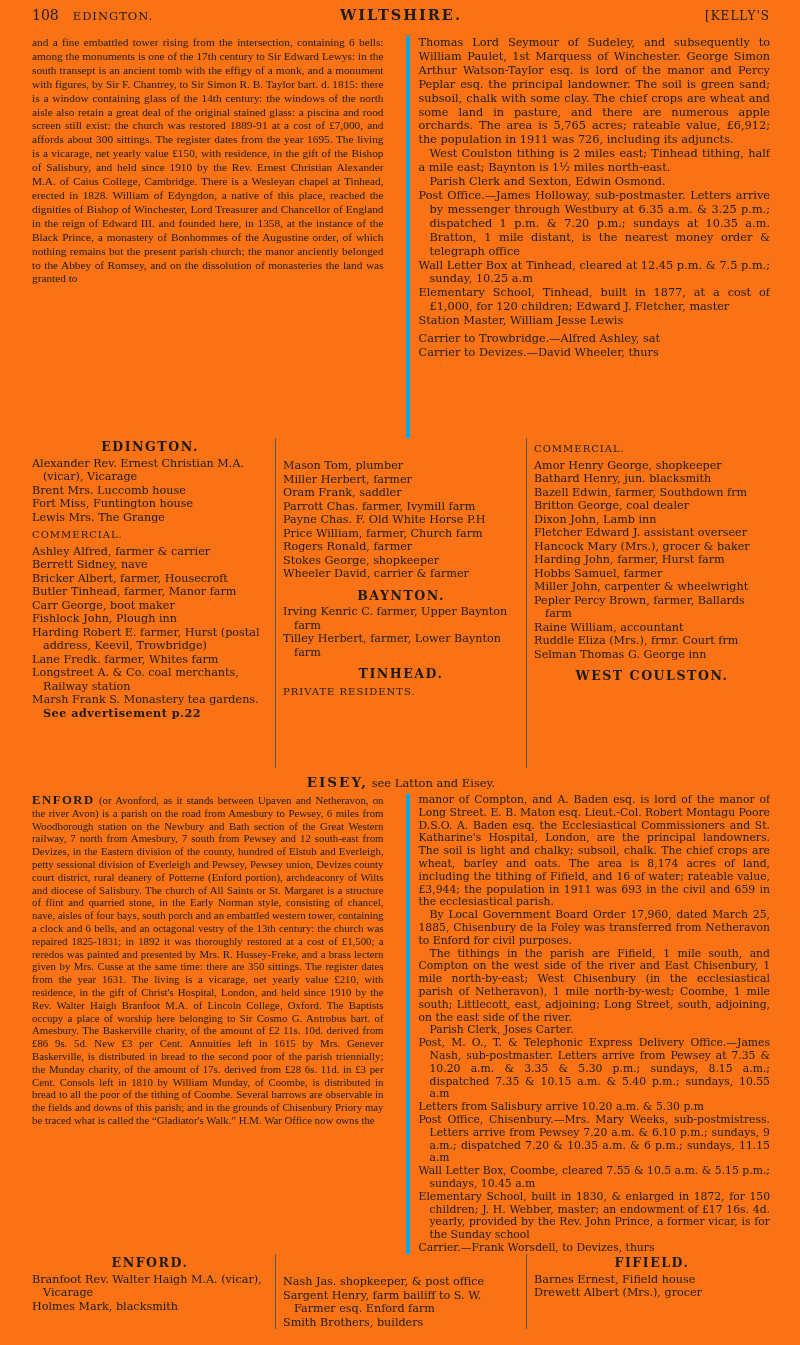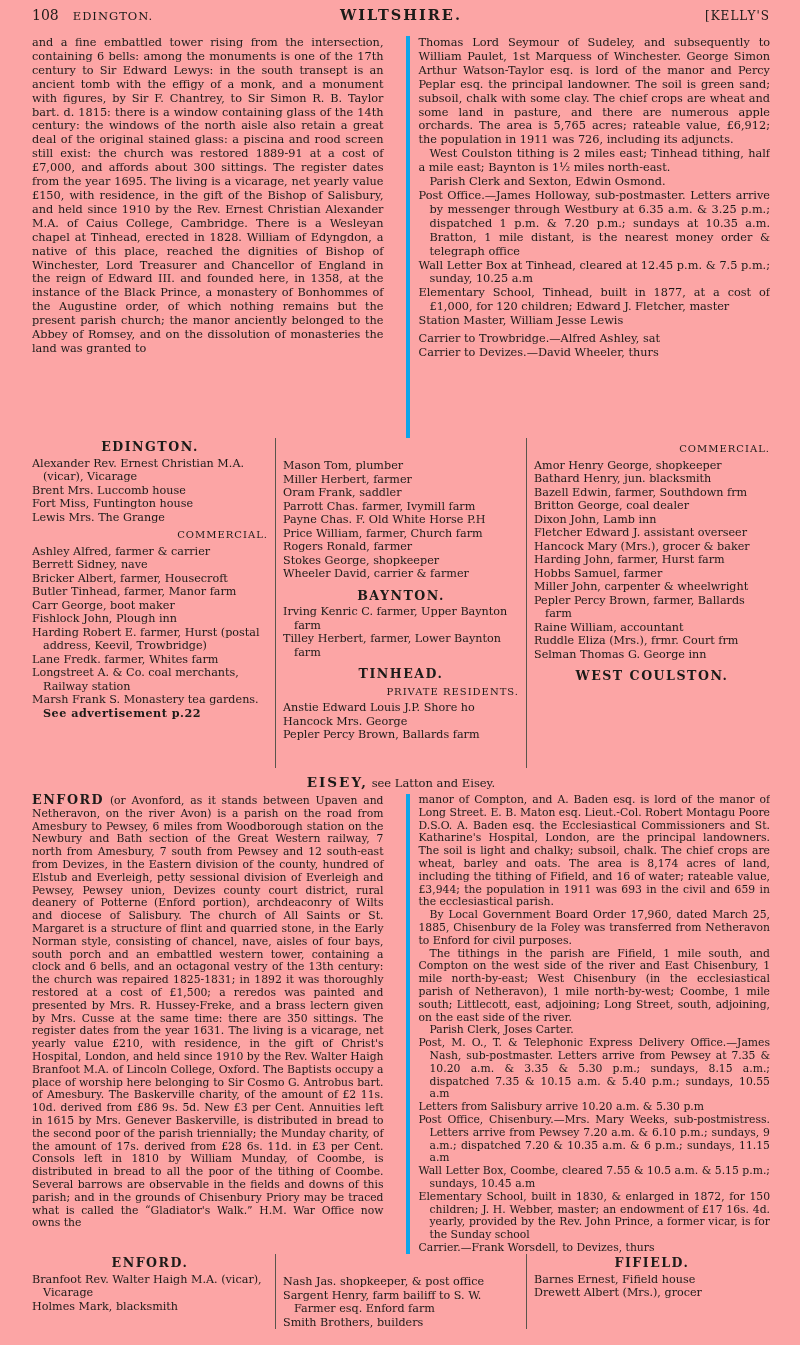--- a/index.html
+++ b/index.html
@@ -1,34 +1,34 @@
 <!DOCTYPE html>
 <html><head>
 <meta charset="utf-8">
 <style>
   html,body { margin:0; padding:0; background:#e9e7e1; }
   .page {
     position:relative; width:800px; height:1345px; margin:0 auto;
-    background:#fca5a5; color:#1c1b18; box-sizing:border-box;
+    background:#f97316; color:#1c1b18; box-sizing:border-box;
     padding:6px 30px 0 32px; overflow:hidden;
     font-family:"DejaVu Serif","Liberation Serif",serif;
   }
   
   .hdr { display:flex; align-items:baseline; height:30px; font-size:13px; }
   .hdr-left { width:230px; display:flex; align-items:baseline; gap:14px; }
   .pagenum { font-size:14px; }
   .hdr-place { font-size:11.5px; letter-spacing:1px; }
   .hdr-center { flex:1; text-align:center; font-weight:bold; font-size:14.5px; letter-spacing:2px; }
   .hdr-right { width:230px; text-align:right; font-size:12px; letter-spacing:1px; }
 
   
   .twocol { display:flex; overflow:hidden; }
   .twocol .col { flex:1; min-width:0; }
   .twocol .col + .col { border-left:4px solid #0ea5e9; padding-left:9px; }
-  .twocol .col:first-child { padding-right:22px; }
+  .twocol .col:first-child { padding-right:22px;font-family:Liberation Serif, serif; }
 
   .section-top { height:402px; font-size:11.3px; line-height:13.9px; }
   .section-enford { height:460px; font-size:10.8px; line-height:12.8px; }
 
   .para { margin:0; text-align:justify; }
   .ind { text-indent:11px; }
   .hang { padding-left:11px; text-indent:-11px; }
   .gap-top { margin-top:4px; }
   .lead-word { font-weight:bold; font-size:1.18em; letter-spacing:1.5px; }
 
@@ -37,21 +37,21 @@
   .dcol { flex:1; min-width:0; padding:0 7px; }
   .dcol + .dcol { border-left:1px solid #5a554d; }
   .dcol:first-child { padding-left:0; }
   .dcol:last-child { padding-right:0; }
   .section-dir1 { height:330px; font-size:11.2px; line-height:13.5px; }
   .section-dir2 { font-size:11.2px; line-height:13.5px; }
 
   .entry { padding-left:11px; text-indent:-11px; }
   .vh { text-align:center; font-weight:bold; font-size:12.6px; letter-spacing:1.5px; margin:2px 0 3px; }
   .vh-spaced { margin-top:8px; }
-  .sh { text-align:right; font-size:10px; letter-spacing:1px; margin:4px 0 3px; }
+  .sh { text-align:left; font-size:10px; letter-spacing:1px; margin:4px 0 3px; }
   .heading-spacer { height:21px; }
   .advert { font-weight:bold; letter-spacing:0.5px; }
 
   
   .eisey { height:26px; text-align:center; font-size:11.5px; padding-top:6px; box-sizing:border-box; }
   .eisey-title { font-weight:bold; font-size:13.5px; letter-spacing:2px; }
 </style>
 </head>
 <body>
 
@@ -121,25 +121,20 @@
           <div class="entry">Stokes George, shopkeeper</div>
           <div class="entry">Wheeler David, carrier &amp; farmer</div>
         </div>
       <div class="vh vh-spaced">BAYNTON.</div>
       <div>
           <div class="entry">Irving Kenric C. farmer, Upper Baynton farm</div>
           <div class="entry">Tilley Herbert, farmer, Lower Baynton farm</div>
         </div>
       <div class="vh vh-spaced">TINHEAD.</div>
       <div class="sh">PRIVATE RESIDENTS.</div>
-      <div>
-          <div class="entry">Anstie Edward Louis J.P. Shore ho</div>
-          <div class="entry">Hancock Mrs. George</div>
-          <div class="entry">Pepler Percy Brown, Ballards farm</div>
-        </div>
     </div>
     <div class="dcol">
       <div class="sh">COMMERCIAL.</div>
       <div>
           <div class="entry">Amor Henry George, shopkeeper</div>
           <div class="entry">Bathard Henry, jun. blacksmith</div>
           <div class="entry">Bazell Edwin, farmer, Southdown frm</div>
           <div class="entry">Britton George, coal dealer</div>
           <div class="entry">Dixon John, Lamb inn</div>
           <div class="entry">Fletcher Edward J. assistant overseer</div>

